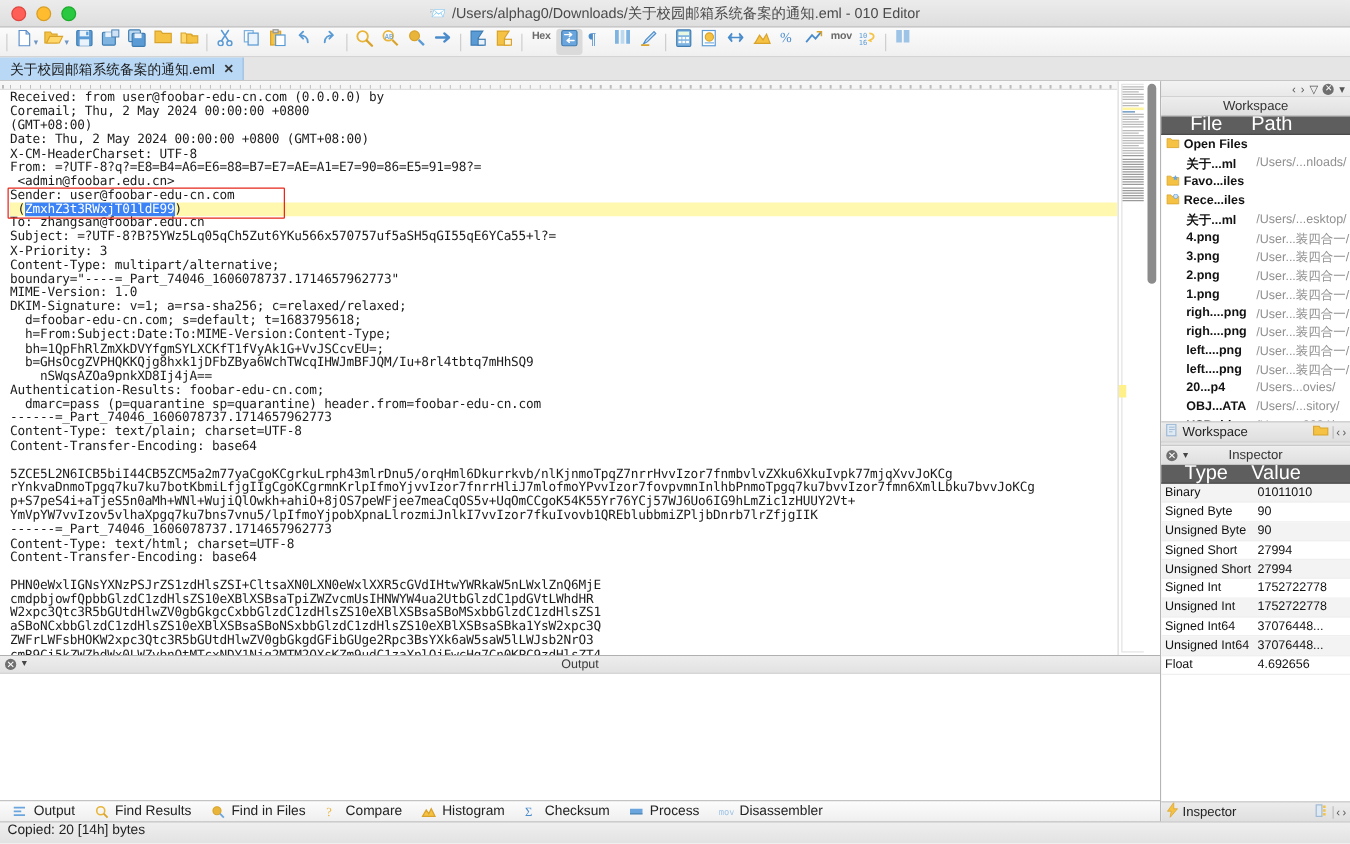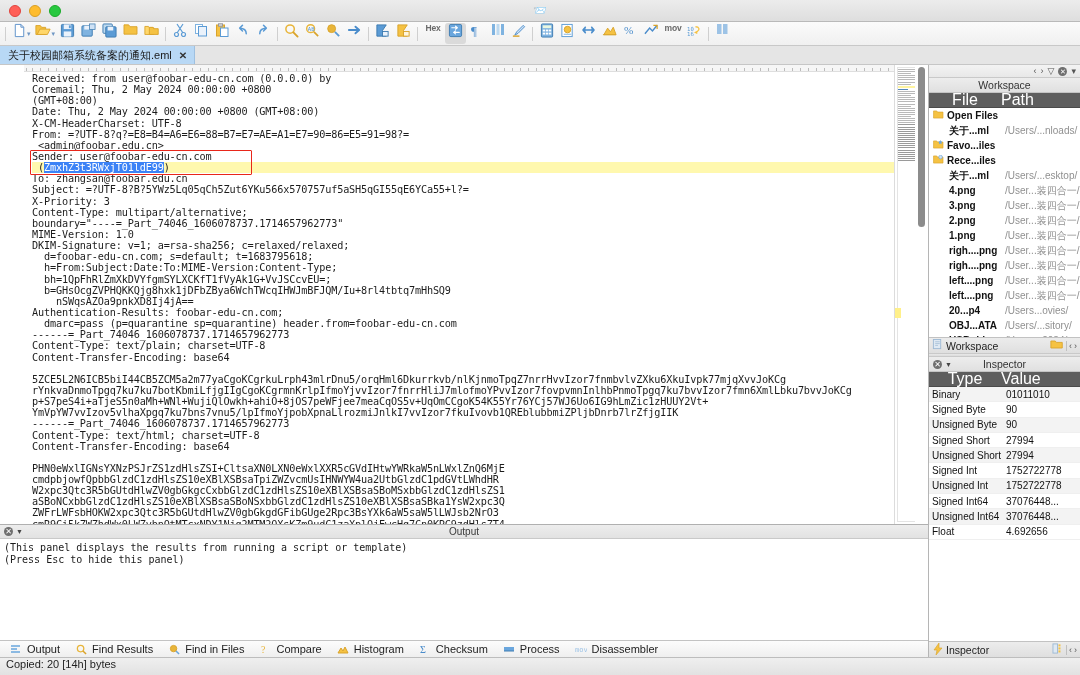--- a/index.html
+++ b/index.html
@@ -63,21 +63,21 @@
     border-right: 1px solid #9ec0e0;
   }
   .tab-close { font-size: 10px; font-weight: bold; color: #333; cursor: default; }
 
   
   .body-row { flex: 1 1 auto; display: flex; min-height: 0; }
   .left-col { flex: 1 1 auto; display: flex; flex-direction: column; min-width: 0; }
   .right-col { flex: 0 0 152px; display: flex; flex-direction: column; border-left: 1px solid #b5b5b5; background: #f0f0f0; }
 
   
-  .editor-area { flex: 1 1 auto; display: flex; min-height: 0; position: relative; background: #fff; padding-left: 24px; }
+  .editor-area { flex: 1 1 auto; display: flex; min-height: 0; position: relative; background: #fff; }
   .ruler {
     position: absolute; top: 0; left: 0; right: 0; height: 7px;
     background: #f6f6f6; border-bottom: 1px solid #dedede;
     background-image: repeating-linear-gradient(to right, #bbb 0 1px, transparent 1px 8px);
     background-position: 8px 3px; background-size: auto 3px; background-repeat: repeat-x;
   }
   .code-wrap {
     flex: 1 1 auto; min-width: 0; position: relative;
     overflow: hidden; padding-top: 7px;
   }
@@ -208,20 +208,21 @@
 <div id="app">
 
   <div class="titlebar">
     <div class="traffic">
       <div class="tl red"></div>
       <div class="tl yel"></div>
       <div class="tl grn"></div>
     </div>
     <div class="title-text">
       <span class="title-icon">📨</span>
+      <span>/Users/alphag0/Downloads/关于校园邮箱系统备案的通知.eml - 010 Editor</span>
     </div>
   </div>
 
   <div class="toolbar">
     <div class="tb-sep"></div>
     <div class="tb-item">
       <svg width="15" height="15" viewBox="0 0 16 16">
           <path d="M3.5 1.5h6l3 3v10h-9z" fill="#fff" stroke="#5b8fc9" stroke-width="1"></path>
           <path d="M9.5 1.5v3h3" fill="none" stroke="#5b8fc9" stroke-width="1"></path>
         </svg>
@@ -546,22 +547,20 @@
         <div class="mm-yellow-strip" style="top: 243px;"></div>
           </div>
       </div>
 
       <div class="output-panel">
         <div class="panel-head">
           <div class="closebtn">✕</div>
           <span class="caret">▼</span>
           <div class="ph-title">Output</div>
         </div>
-        <div class="output-body"><span>(This panel displays the results from running a script or template)</span>
-<span>(Press Esc to hide this panel)</span></div>
       </div>
 
       <div class="bottom-tabs">
         <div class="btab">
           <span class="bico">
               <svg width="12" height="10" viewBox="0 0 12 10">
                 <path d="M1 2h9M1 5h6M1 8h9" stroke="#6aa6dd" stroke-width="1.4"></path>
               </svg>
             </span>
           <span>Output</span>

